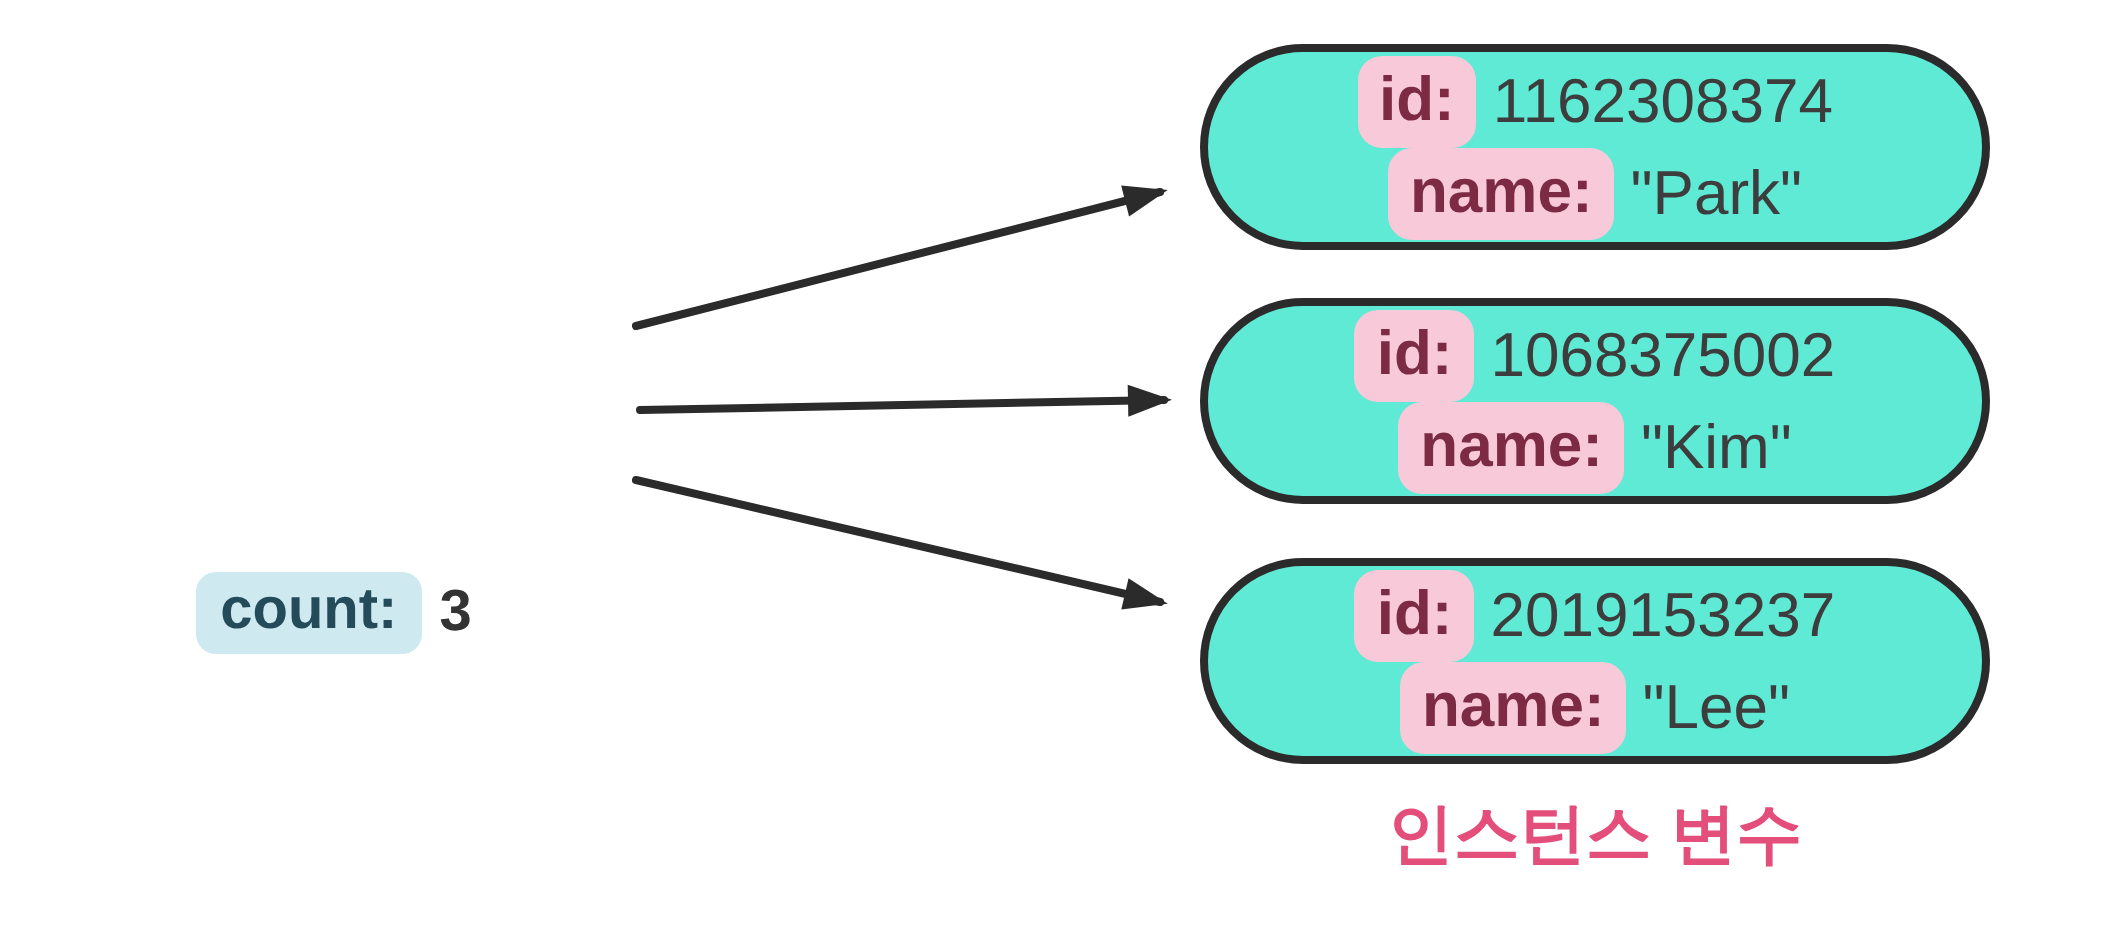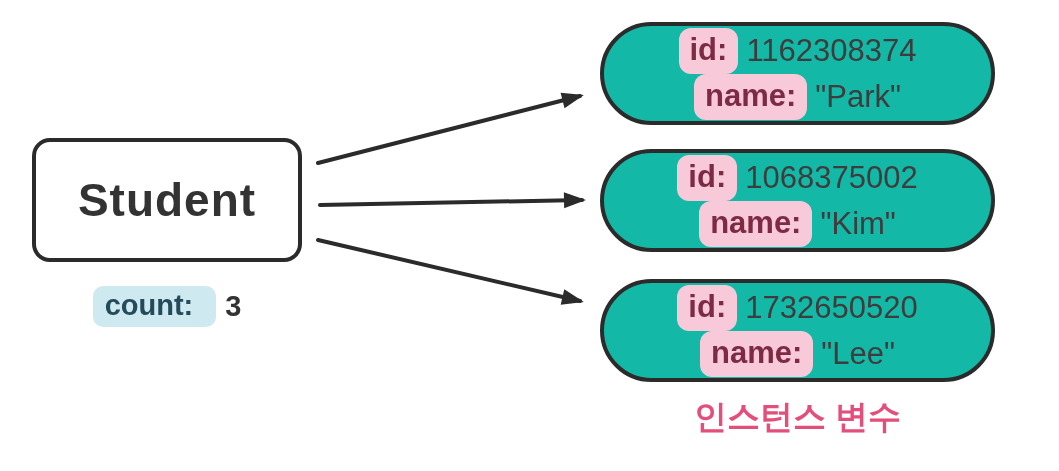--- a/index.html
+++ b/index.html
@@ -25,34 +25,34 @@
     font-size: 46px; font-weight: 600; color: #333333; letter-spacing: 1px;
   }
 
   .count-row {
     position: absolute; left: 32px; top: 286px; width: 270px;
     display: flex; align-items: center; justify-content: center;
     font-size: 29px;
   }
   .count-pill {
     background: #cfe9f0; color: #234b59;
-    font-weight: 700; padding: 3px 23px 5px 12px; border-radius: 10px;
+    font-weight: 700; padding: 3px 12px 5px 12px; border-radius: 10px;
   }
   .count-val { color: #333333; font-weight: 600; margin-left: 9px; }
 
   .class-caption {
     position: absolute; left: 32px; top: 341px; width: 270px;
     text-align: center; font-size: 30px; color: #5fb5cf; font-weight: 500;
   }
 
   
   .instance-box {
     position: absolute; left: 600px; width: 395px; height: 103px;
     border: 4px solid #2b2b2b; border-radius: 52px;
-    background: #14b8a6; box-sizing: border-box;
+    background: #5eead4; box-sizing: border-box;
     display: flex; flex-direction: column;
     align-items: center; justify-content: center;
   }
   .instance-box.b1 { top: 22px; }
   .instance-box.b2 { top: 149px; }
   .instance-box.b3 { top: 279px; }
   .iline {
     font-size: 31px; line-height: 44px; color: #3d3d3d;
     display: flex; align-items: center; justify-content: center;
     white-space: nowrap;
@@ -75,23 +75,20 @@
     <defs>
       <marker id="ah" viewBox="0 0 24 18" refX="19" refY="9" markerWidth="24" markerHeight="18" markerUnits="userSpaceOnUse" orient="auto">
         <path d="M1,1 L23,9 L1,17 Z" fill="#2b2b2b"></path>
       </marker>
     </defs>
     <line x1="318" y1="163" x2="580" y2="96" stroke="#2b2b2b" stroke-width="4" stroke-linecap="round" marker-end="url(#ah)"></line>
     <line x1="320" y1="205" x2="582" y2="200" stroke="#2b2b2b" stroke-width="4" stroke-linecap="round" marker-end="url(#ah)"></line>
     <line x1="318" y1="240" x2="580" y2="301" stroke="#2b2b2b" stroke-width="4" stroke-linecap="round" marker-end="url(#ah)"></line>
   </svg>
 
-  <div class="student-box">
-    <span>Student</span>
-  </div>
 
   <div class="count-row">
     <span class="count-pill">count:</span>
     <span class="count-val">3</span>
   </div>
 
 
   <div class="instance-box b1">
     <div class="iline">
       <span class="key-pill">id:</span>
@@ -110,21 +107,21 @@
     </div>
     <div class="iline">
       <span class="key-pill">name:</span>
       <span class="field-value">"Kim"</span>
     </div>
   </div>
 
   <div class="instance-box b3">
     <div class="iline">
       <span class="key-pill">id:</span>
-      <span class="field-value">1732650520</span>
+      <span class="field-value">2019153237</span>
     </div>
     <div class="iline">
       <span class="key-pill">name:</span>
       <span class="field-value">"Lee"</span>
     </div>
   </div>
 
   <div class="instances-caption">인스턴스 변수</div>
 
 </div>

